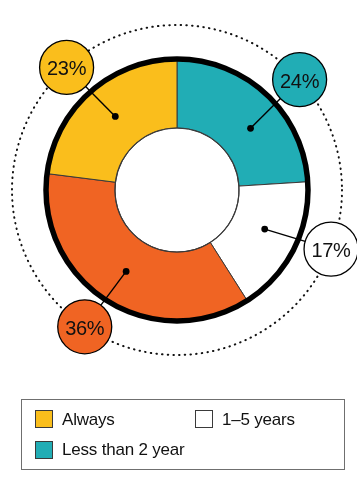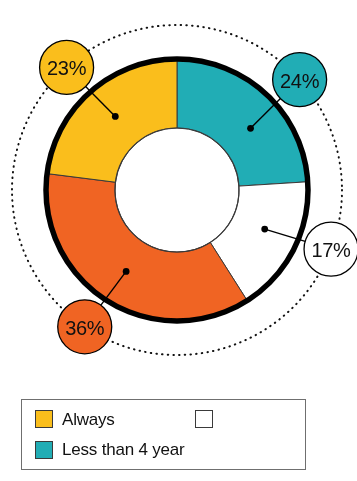--- a/index.html
+++ b/index.html
@@ -76,21 +76,21 @@
     text-anchor: middle;
     dominant-baseline: central;
     letter-spacing: -0.3px;
   }
 
   
   #legend-box {
     position: absolute;
     left: 21px;
     top: 399px;
-    width: 285px;
+    width: 324px;
     height: 71px;
     box-sizing: border-box;
     border: 1.5px solid #6f6f6f;
     background: #ffffff;
     display: grid;
     grid-template-columns: 160px 1fr;
     grid-template-rows: 1fr 1fr;
     align-items: center;
     padding: 4px 0 4px 13px;
   }
@@ -160,18 +160,19 @@
   </svg>
 </div>
 
 <div id="legend-box">
   <div class="legend-item">
     <span class="legend-swatch" style="background: rgb(250, 190, 28);"></span>
     <span class="legend-label">Always</span>
   </div>
   <div class="legend-item">
     <span class="legend-swatch" style="background: rgb(255, 255, 255);"></span>
+    <span class="legend-label">1–5 years</span>
   </div>
   <div class="legend-item">
     <span class="legend-swatch" style="background: rgb(33, 173, 181);"></span>
-    <span class="legend-label">Less than 4 year</span>
+    <span class="legend-label">Less than 2 year</span>
   </div>
 </div>
 
 </body></html>

